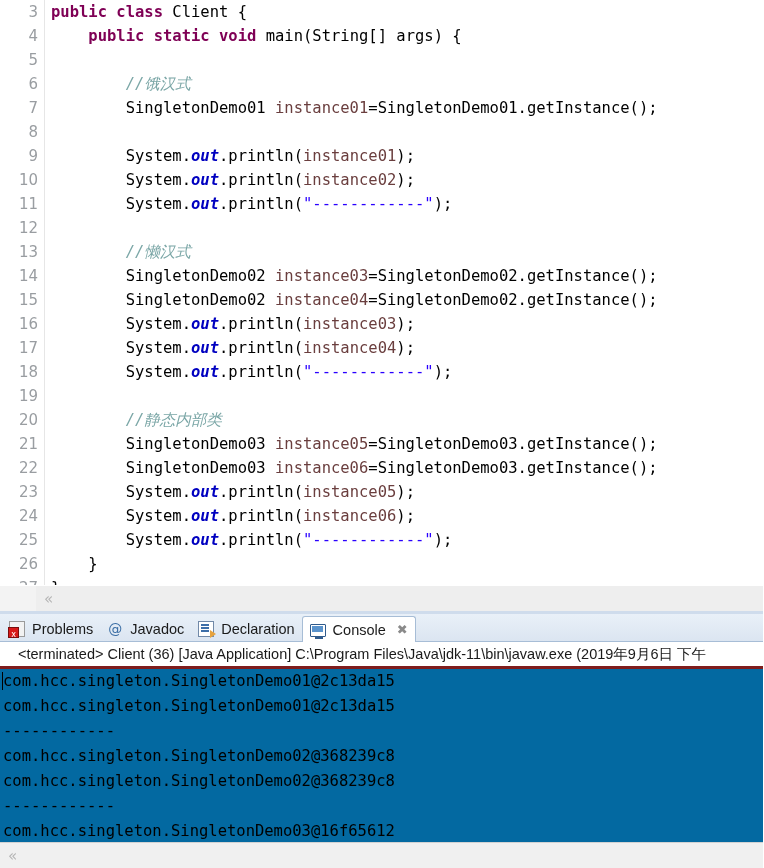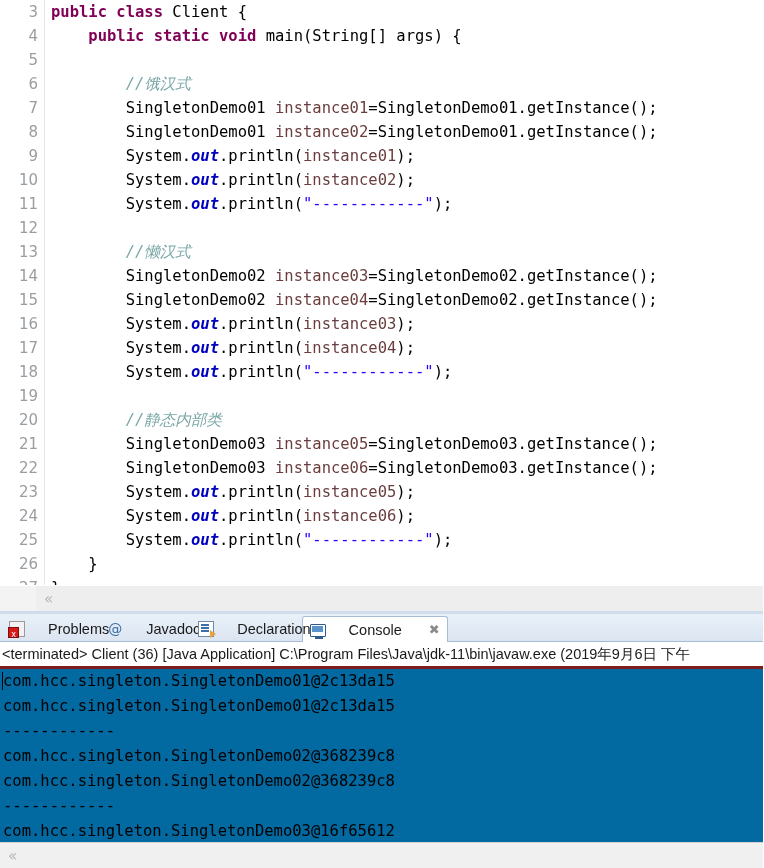--- a/index.html
+++ b/index.html
@@ -128,21 +128,21 @@
     background: linear-gradient(to bottom, #e9f0f8 0%, #dbe5f1 100%);
     border-bottom: 1px solid #a7bdd6;
   }
 
   .tab {
     position: absolute;
     top: 2px;
     height: 26px;
     display: flex;
     align-items: center;
-    gap: 23px;
+    gap: 7px;
     padding: 0 7px;
     font-size: 14.5px;
     color: #1a1a1a;
     font-family: "Liberation Sans", sans-serif;
     white-space: nowrap;
     cursor: default;
   }
   .tab.active {
     background: #ffffff;
     border: 1px solid #a7bdd6;
@@ -233,21 +233,21 @@
     width: 8px; height: 2px;
     background: #2f5a8c;
   }
 
   
   #term-line {
     position: absolute;
     left: 0; top: 28px;
     width: 764px;
     height: 24px;
-    padding-left: 2px;
+    padding-left: 18px;
     font-family: "Liberation Sans", sans-serif;
     font-size: 14.5px;
     line-height: 24px;
     color: #1a1a1a;
     white-space: nowrap;
     overflow: hidden;
     background: #ffffff;
   }
 
   
@@ -299,21 +299,21 @@
 
 <div id="app">
 
   <div id="editor">
     <div class="code-area" id="code-area">
         <div class="code-line"><div class="gutter">3</div><div class="gutter-sep"></div><div class="code-text"><span class="kw">public</span><span class="plain"> </span><span class="kw">class</span><span class="plain"> Client {</span></div></div>
         <div class="code-line"><div class="gutter">4</div><div class="gutter-sep"></div><div class="code-text"><span class="plain">    </span><span class="kw">public</span><span class="plain"> </span><span class="kw">static</span><span class="plain"> </span><span class="kw">void</span><span class="plain"> main(String[] args) {</span></div></div>
         <div class="code-line"><div class="gutter">5</div><div class="gutter-sep"></div><div class="code-text"><span class="plain"></span></div></div>
         <div class="code-line"><div class="gutter">6</div><div class="gutter-sep"></div><div class="code-text"><span class="plain">        </span><span class="cmt">//饿汉式</span></div></div>
         <div class="code-line"><div class="gutter">7</div><div class="gutter-sep"></div><div class="code-text"><span class="plain">        SingletonDemo01 </span><span class="var">instance01</span><span class="plain">=SingletonDemo01.</span><span class="static-m">getInstance</span><span class="plain">();</span></div></div>
-        <div class="code-line"><div class="gutter">8</div><div class="gutter-sep"></div><div class="code-text"><span class="plain">        SingletonDemo01 </span><span class="var">instance02</span><span class="plain">=SingletonDemo01.</span><span class="static-m">getInstance</span><span class="plain">();</span></div></div>
+        <div class="code-line"><div class="gutter">8</div><div class="gutter-sep"></div></div>
         <div class="code-line"><div class="gutter">9</div><div class="gutter-sep"></div><div class="code-text"><span class="plain">        System.</span><span class="field">out</span><span class="plain">.println(</span><span class="var">instance01</span><span class="plain">);</span></div></div>
         <div class="code-line"><div class="gutter">10</div><div class="gutter-sep"></div><div class="code-text"><span class="plain">        System.</span><span class="field">out</span><span class="plain">.println(</span><span class="var">instance02</span><span class="plain">);</span></div></div>
         <div class="code-line"><div class="gutter">11</div><div class="gutter-sep"></div><div class="code-text"><span class="plain">        System.</span><span class="field">out</span><span class="plain">.println(</span><span class="str">"------------"</span><span class="plain">);</span></div></div>
         <div class="code-line"><div class="gutter">12</div><div class="gutter-sep"></div><div class="code-text"><span class="plain"></span></div></div>
         <div class="code-line"><div class="gutter">13</div><div class="gutter-sep"></div><div class="code-text"><span class="plain">        </span><span class="cmt">//懒汉式</span></div></div>
         <div class="code-line"><div class="gutter">14</div><div class="gutter-sep"></div><div class="code-text"><span class="plain">        SingletonDemo02 </span><span class="var">instance03</span><span class="plain">=SingletonDemo02.</span><span class="static-m">getInstance</span><span class="plain">();</span></div></div>
         <div class="code-line"><div class="gutter">15</div><div class="gutter-sep"></div><div class="code-text"><span class="plain">        SingletonDemo02 </span><span class="var">instance04</span><span class="plain">=SingletonDemo02.</span><span class="static-m">getInstance</span><span class="plain">();</span></div></div>
         <div class="code-line"><div class="gutter">16</div><div class="gutter-sep"></div><div class="code-text"><span class="plain">        System.</span><span class="field">out</span><span class="plain">.println(</span><span class="var">instance03</span><span class="plain">);</span></div></div>
         <div class="code-line"><div class="gutter">17</div><div class="gutter-sep"></div><div class="code-text"><span class="plain">        System.</span><span class="field">out</span><span class="plain">.println(</span><span class="var">instance04</span><span class="plain">);</span></div></div>
         <div class="code-line"><div class="gutter">18</div><div class="gutter-sep"></div><div class="code-text"><span class="plain">        System.</span><span class="field">out</span><span class="plain">.println(</span><span class="str">"------------"</span><span class="plain">);</span></div></div>

